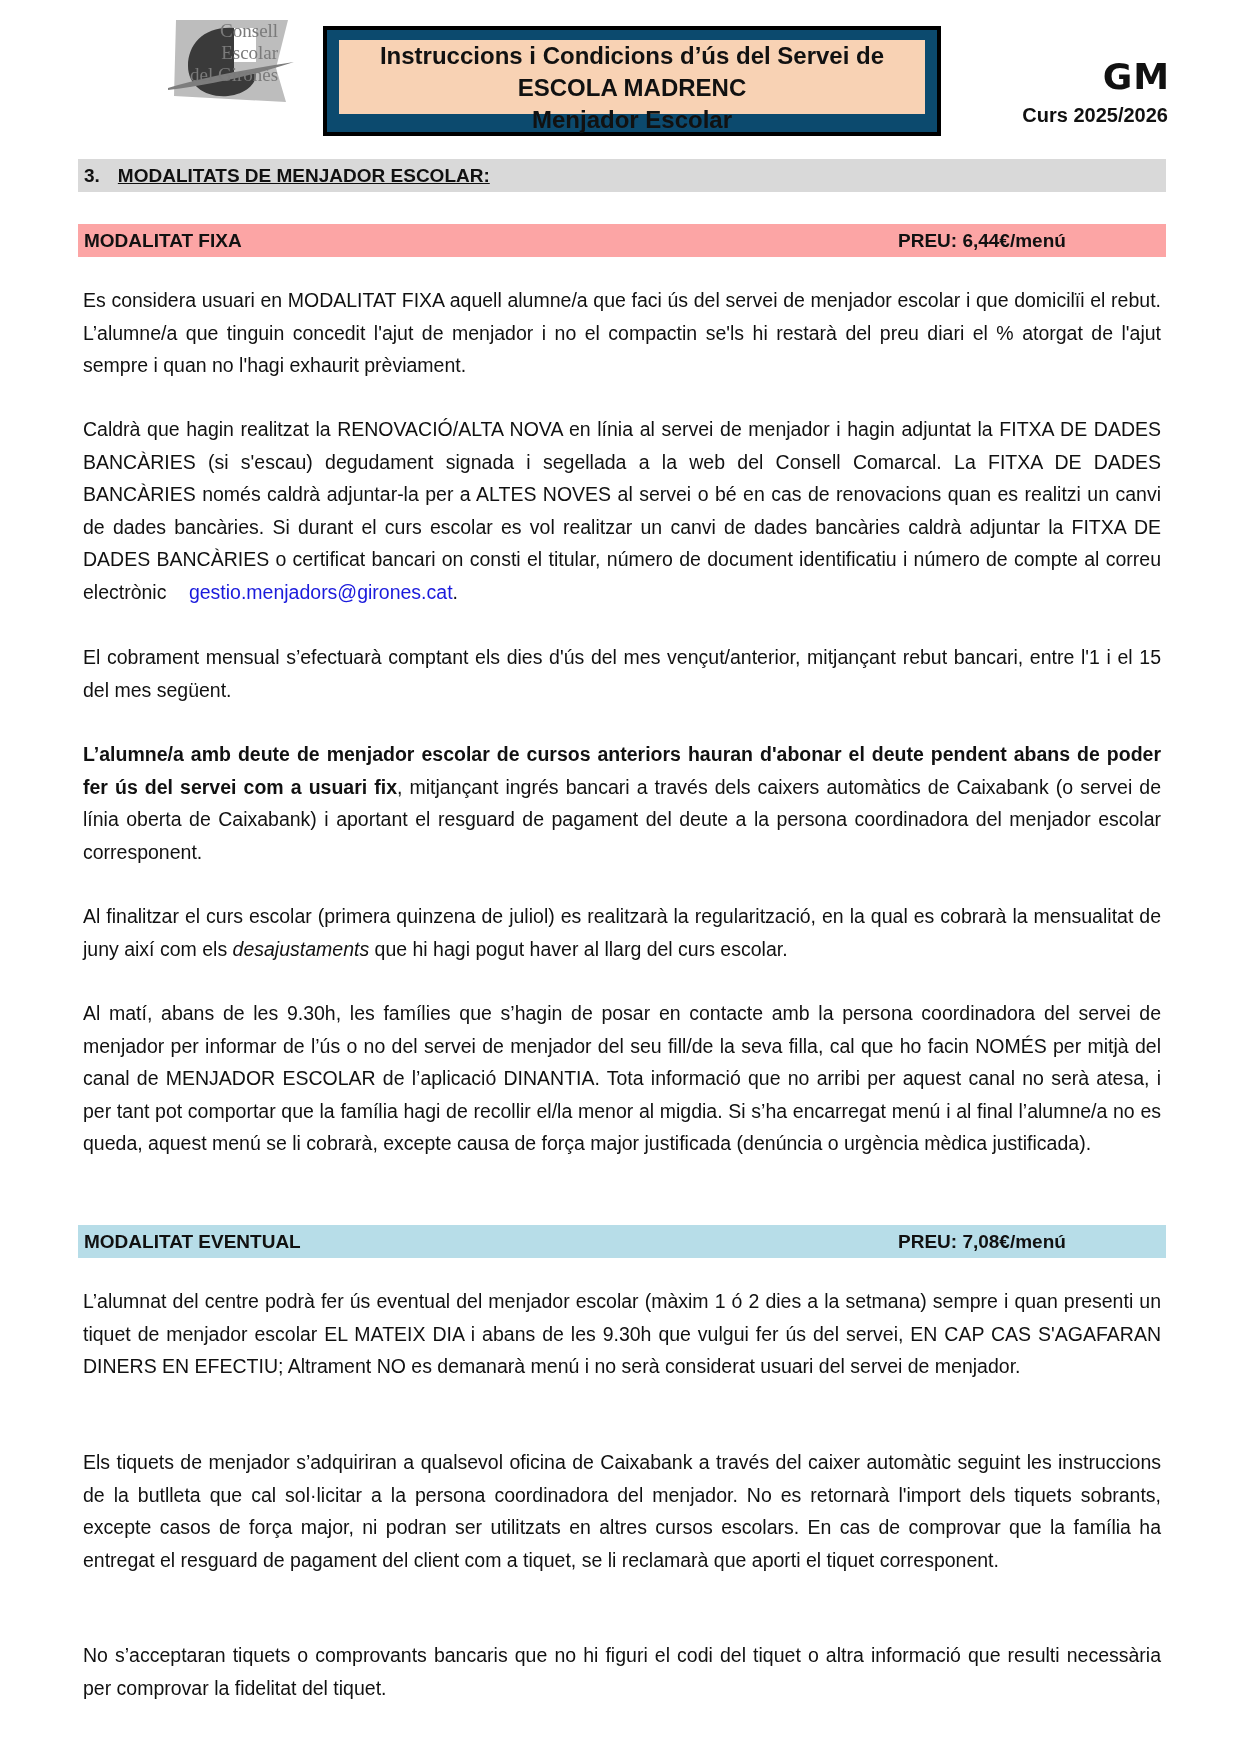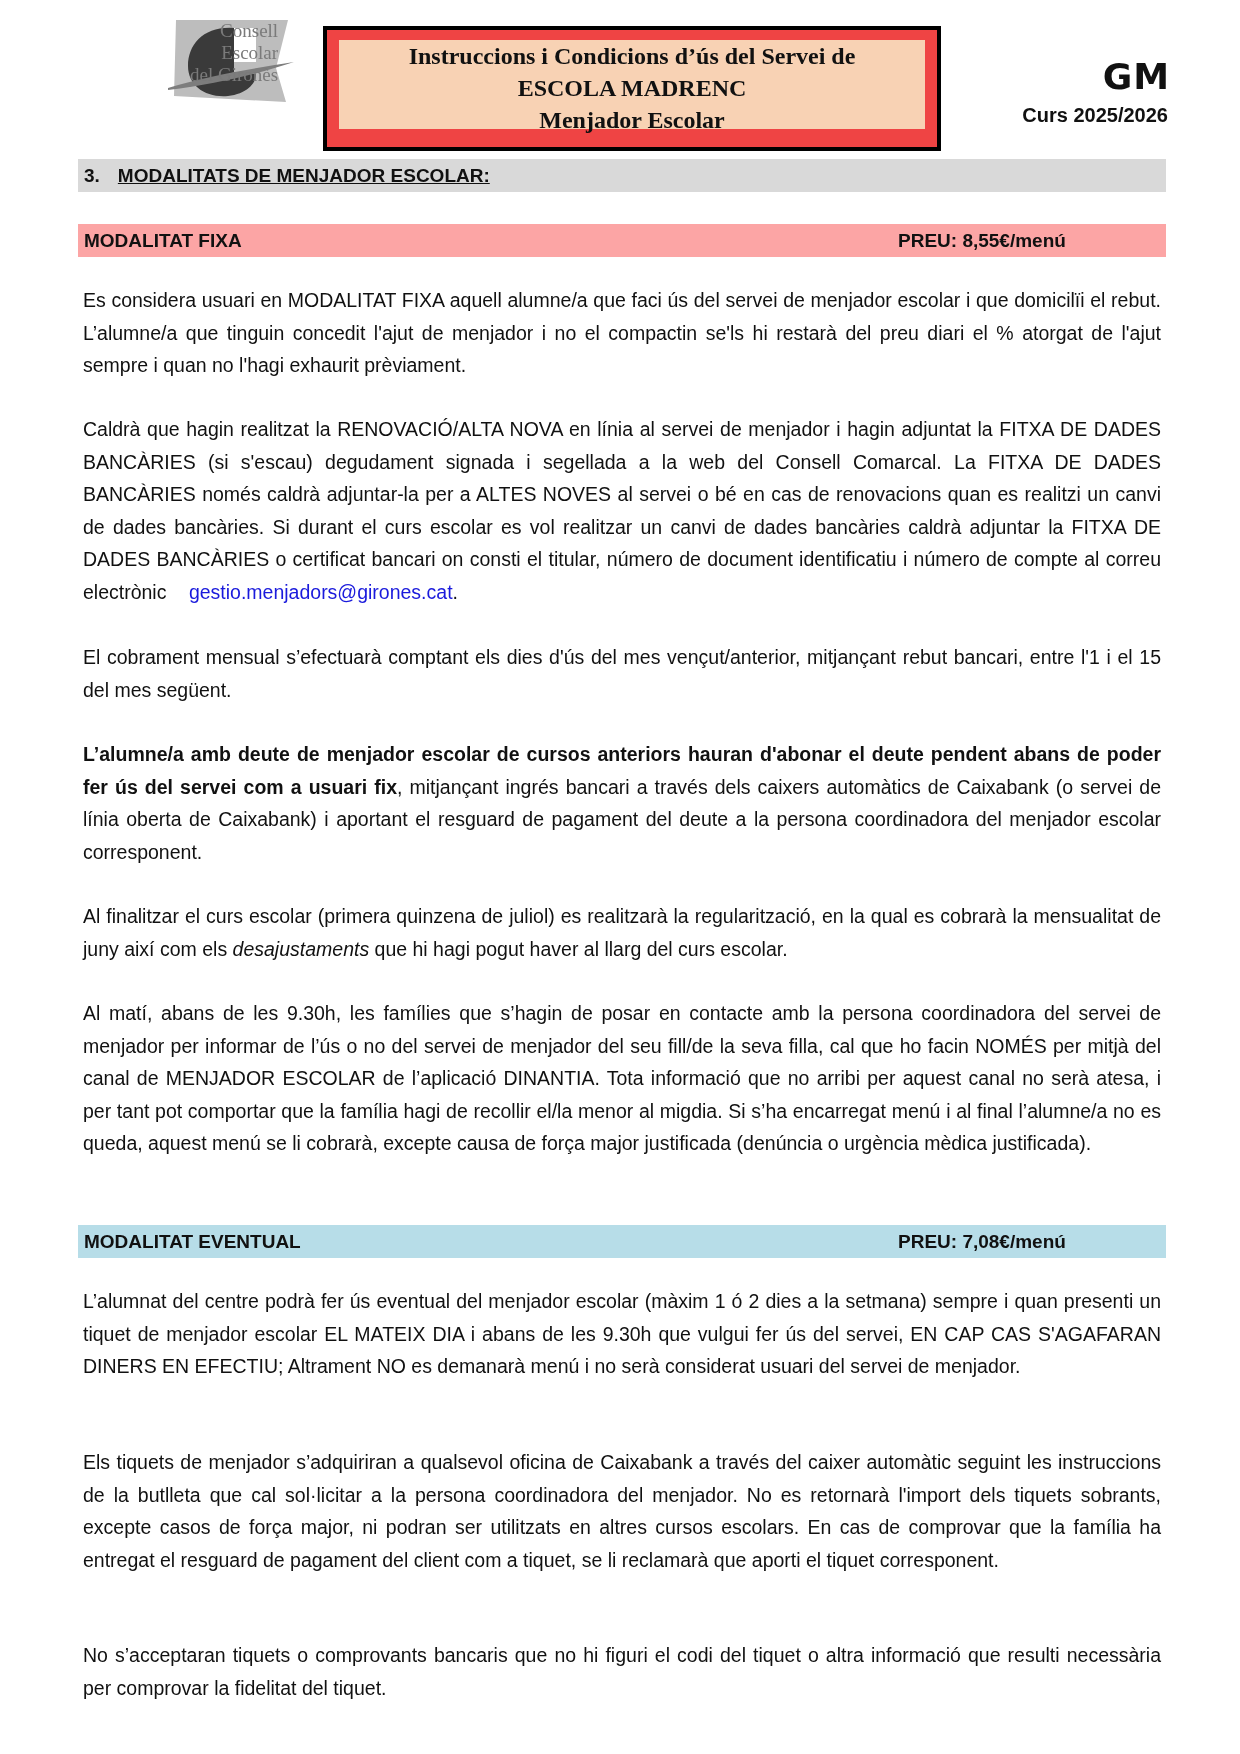--- a/index.html
+++ b/index.html
@@ -1,22 +1,22 @@
 <!DOCTYPE html>
 <html><head>
 <meta charset="utf-8">
 <style>
   html, body { margin: 0; padding: 0; background: #ffffff; }
   body { width: 1240px; height: 1754px; position: relative; overflow: hidden;
          font-family: "Liberation Sans", sans-serif; color: #111; }
   .logo { position: absolute; left: 56px; top: 18px; width: 240px; height: 84px; text-align: right; }
   .logo-text { position: absolute; left: 134px; top: 2px; font-family: "Liberation Serif", serif;
                font-size: 19px; line-height: 22px; color: #7a7a7a; }
-  .title-box { position: absolute; left: 323px; top: 26px; width: 618px; height: 125px;
-               border: 4px solid #000; box-sizing: border-box; background: #ef4444; font-family: Liberation Serif, serif; }
+  .title-box { position: absolute; left: 323px; top: 26px; width: 618px; height: 110px;
+               border: 4px solid #000; box-sizing: border-box; background: #0c4a6e; }
   .title-inner { position: absolute; left: 12px; top: 10px; right: 12px; bottom: 18px;
                  background: #f8d2b4; text-align: center; }
   .title-inner div { font-weight: bold; font-size: 24px; line-height: 32px; color: #111; }
   .gm { position: absolute; right: 70px; top: 56px; font-size: 36px; font-weight: bold;
         font-family: "DejaVu Sans", sans-serif; letter-spacing: 1px; margin-left: 41px; }
   .curs { position: absolute; right: 72px; top: 104px; font-size: 20px; font-weight: bold; }
   .bar { position: absolute; left: 78px; width: 1088px; height: 33px; box-sizing: border-box;
          padding-left: 6px; font-weight: bold; font-size: 19px; line-height: 33px; }
   .bar-gray { background: #d9d9d9; top: 159px; }
   .bar-green { background: #fca5a5; top: 224px; }
@@ -55,21 +55,21 @@
 
 <div class="gm">GM</div>
 <div class="curs">Curs 2025/2026</div>
 
 <div class="bar bar-gray">
   <span class="num">3.</span><span class="ul">MODALITATS DE MENJADOR ESCOLAR:</span>
 </div>
 
 <div class="bar bar-green">
   <span>MODALITAT FIXA</span>
-  <span class="price">PREU: 8,55€/menú</span>
+  <span class="price">PREU: 6,44€/menú</span>
 </div>
 
 <div class="para" style="top:284px">Es considera usuari en MODALITAT FIXA aquell alumne/a que faci ús del servei de menjador escolar i que domicilïi el rebut. L’alumne/a que tinguin concedit l'ajut de menjador i no el compactin se'ls hi restarà del preu diari el % atorgat de l'ajut sempre i quan no l'hagi exhaurit prèviament.</div>
 
 <div class="para" style="top:413px"><span>Caldrà que hagin realitzat la RENOVACIÓ/ALTA NOVA en línia al servei de menjador i hagin adjuntat la FITXA DE DADES BANCÀRIES (si s'escau) degudament signada i segellada a la web del Consell Comarcal. La FITXA DE DADES BANCÀRIES només caldrà adjuntar-la per a ALTES NOVES al servei o bé en cas de renovacions quan es realitzi un canvi de dades bancàries. Si durant el curs escolar es vol realitzar un canvi de dades bancàries caldrà adjuntar la FITXA DE DADES BANCÀRIES o certificat bancari on consti el titular, número de document identificatiu i número de compte al correu electrònic </span><span class="link">gestio.menjadors@girones.cat</span><span>.</span></div>
 
 <div class="para" style="top:641px">El cobrament mensual s’efectuarà comptant els dies d'ús del mes vençut/anterior,  mitjançant rebut bancari, entre l'1 i el 15  del mes següent.</div>
 
 <div class="para" style="top:738px"><b>L’alumne/a amb deute de menjador escolar de cursos anteriors hauran d'abonar el deute pendent abans de poder fer ús del servei com a usuari fix</b><span>, mitjançant ingrés bancari a través dels caixers automàtics de Caixabank (o servei de línia oberta de Caixabank) i aportant el resguard de pagament del deute a la persona coordinadora del menjador escolar corresponent.</span></div>
 

